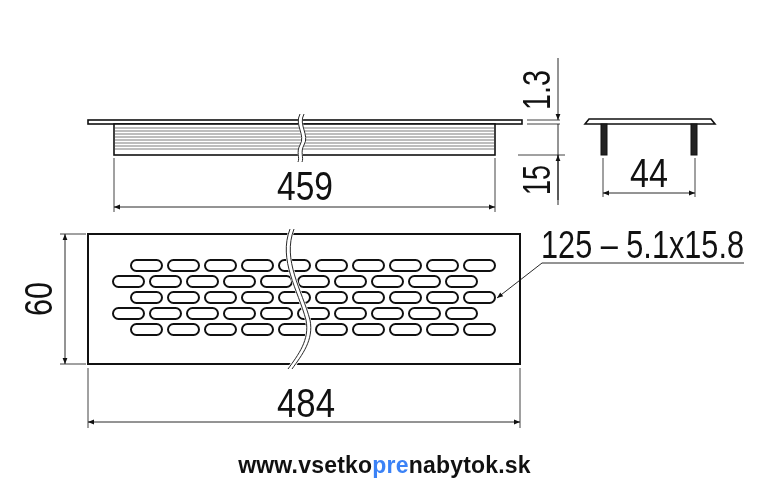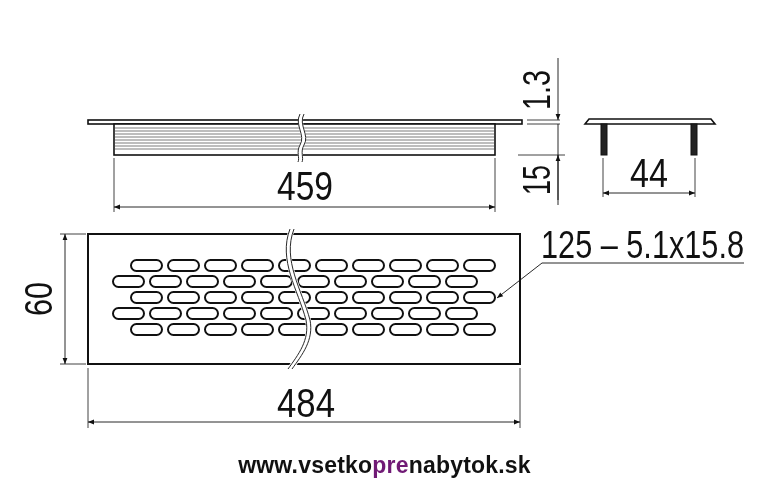--- a/index.html
+++ b/index.html
@@ -133,13 +133,13 @@
     <line x1="520" y1="368" x2="520" y2="428" stroke="#111" stroke-width="0.8"></line>
     <line x1="88" y1="422" x2="520" y2="422" stroke="#111" stroke-width="0.9" marker-start="url(#arrow)" marker-end="url(#arrow)"></line>
     <text class="dimtext" x="306" y="417" font-size="40" text-anchor="middle" textLength="58" lengthAdjust="spacingAndGlyphs">484</text>
 
     <line x1="542" y1="263" x2="744" y2="263" stroke="#111" stroke-width="0.9"></line>
     <line x1="542" y1="263" x2="497" y2="298" stroke="#111" stroke-width="0.9" marker-end="url(#arrow)"></line>
     <text class="dimtext" x="541" y="258" font-size="38" textLength="203" lengthAdjust="spacingAndGlyphs">125 – 5.1x15.8</text>
   </g>
 </svg>
 
-<div class="footer"><span>www.vsetko</span><span class="accent" style="color: #701a75;">pre</span><span>nabytok.sk</span></div>
+<div class="footer"><span>www.vsetko</span><span class="accent" style="color: #3b82f6;">pre</span><span>nabytok.sk</span></div>
 
 </body></html>

